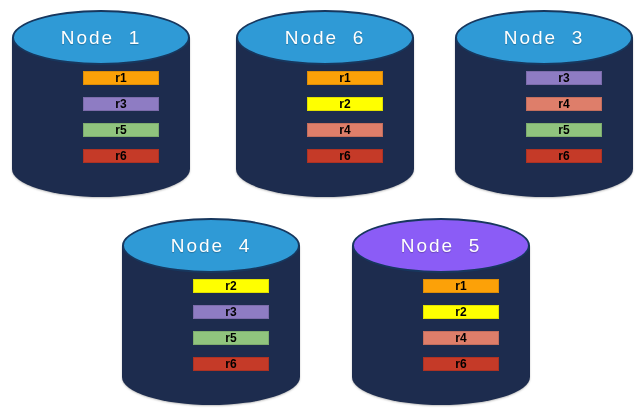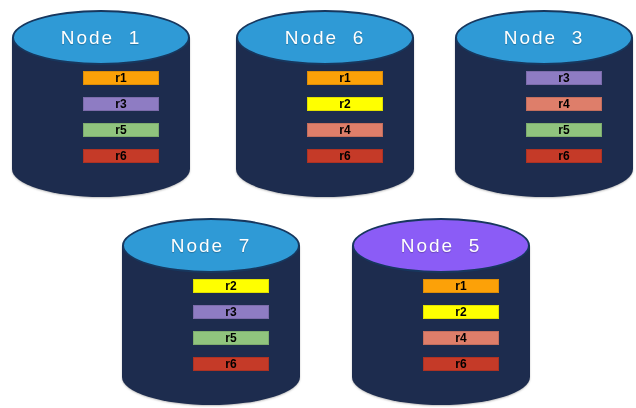--- a/index.html
+++ b/index.html
@@ -85,21 +85,21 @@
       <div class="bars">
         <div class="bar" style="background: rgb(142, 124, 195);">r3</div>
         <div class="bar" style="background: rgb(222, 126, 106);">r4</div>
         <div class="bar" style="background: rgb(144, 196, 126);">r5</div>
         <div class="bar" style="background: rgb(197, 58, 40);">r6</div>
       </div>
     </div>
     <div class="cyl" style="left: 122px; top: 218px;">
       <div class="cyl-body" style="background: rgb(29, 44, 78);"></div>
       <div class="cyl-top" style="background: rgb(47, 154, 214); border: 2px solid rgb(23, 55, 94);">
-        <div class="cyl-title">Node  7</div>
+        <div class="cyl-title">Node  4</div>
       </div>
       <div class="bars">
         <div class="bar" style="background: rgb(255, 255, 0);">r2</div>
         <div class="bar" style="background: rgb(142, 124, 195);">r3</div>
         <div class="bar" style="background: rgb(144, 196, 126);">r5</div>
         <div class="bar" style="background: rgb(197, 58, 40);">r6</div>
       </div>
     </div>
     <div class="cyl" style="left: 352px; top: 218px;">
       <div class="cyl-body" style="background: rgb(29, 44, 78);"></div>

